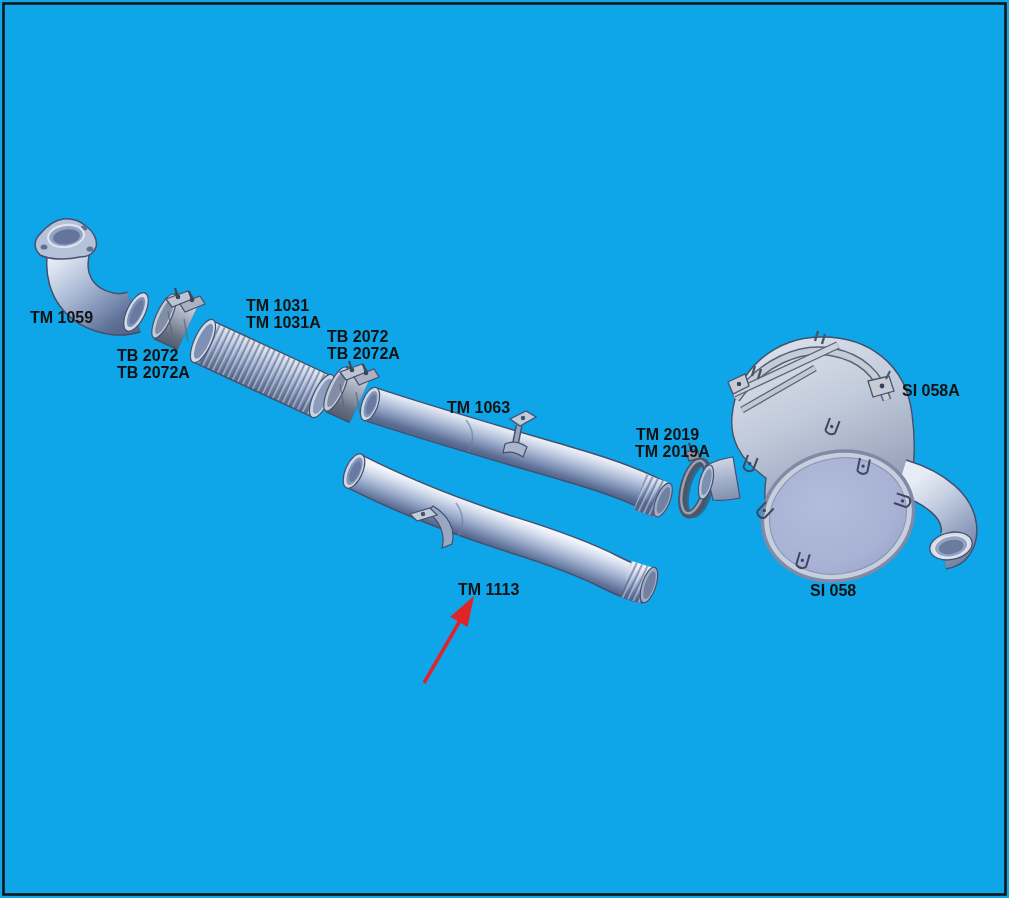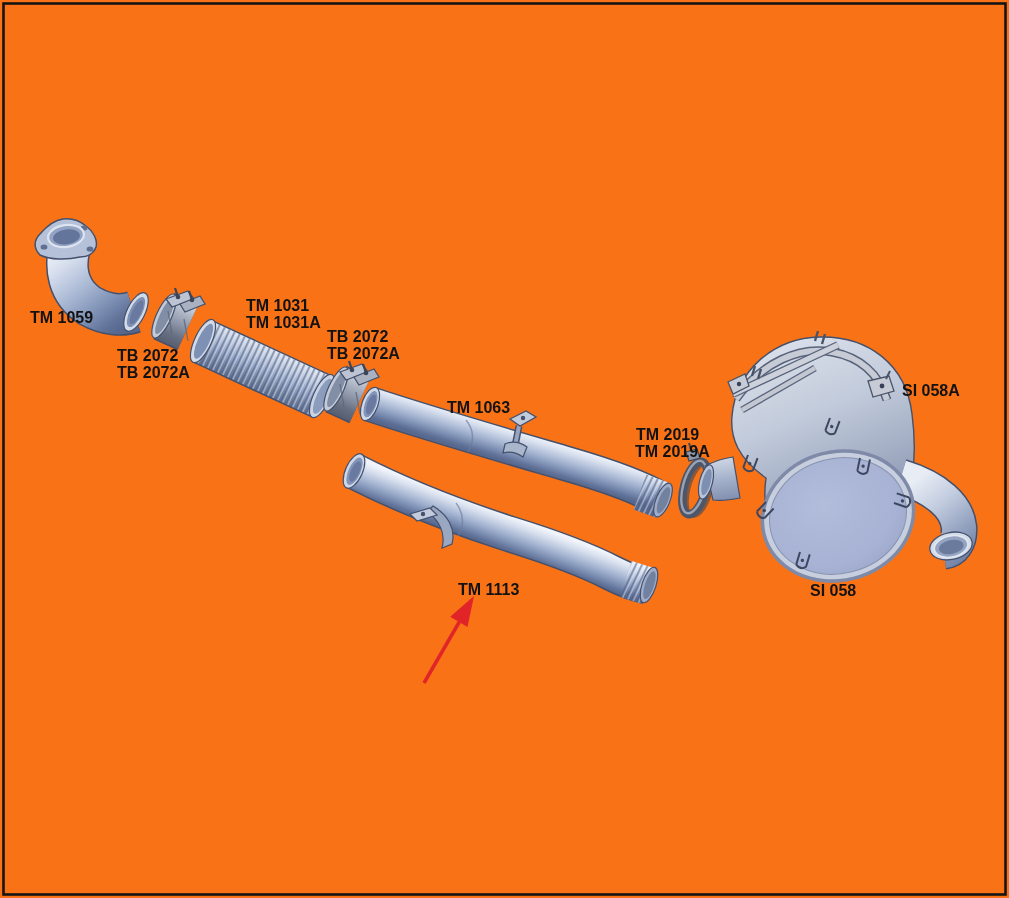--- a/index.html
+++ b/index.html
@@ -1,19 +1,19 @@
 <!DOCTYPE html>
 <html><head>
 <meta charset="utf-8">
 <style>
   html,body{margin:0;padding:0;background:#ffffff;}
   .frame{
     position:relative;
     width:1009px;height:898px;
-    background:#f97316;
+    background:#0ea5e9;
     font-family:"Liberation Sans", sans-serif;
     overflow:hidden;
   }
   svg{display:block;}
   .part-label{
     font-family:"Liberation Sans", sans-serif;
     font-weight:700;
     font-size:16px;
     fill:#121212;
   }

